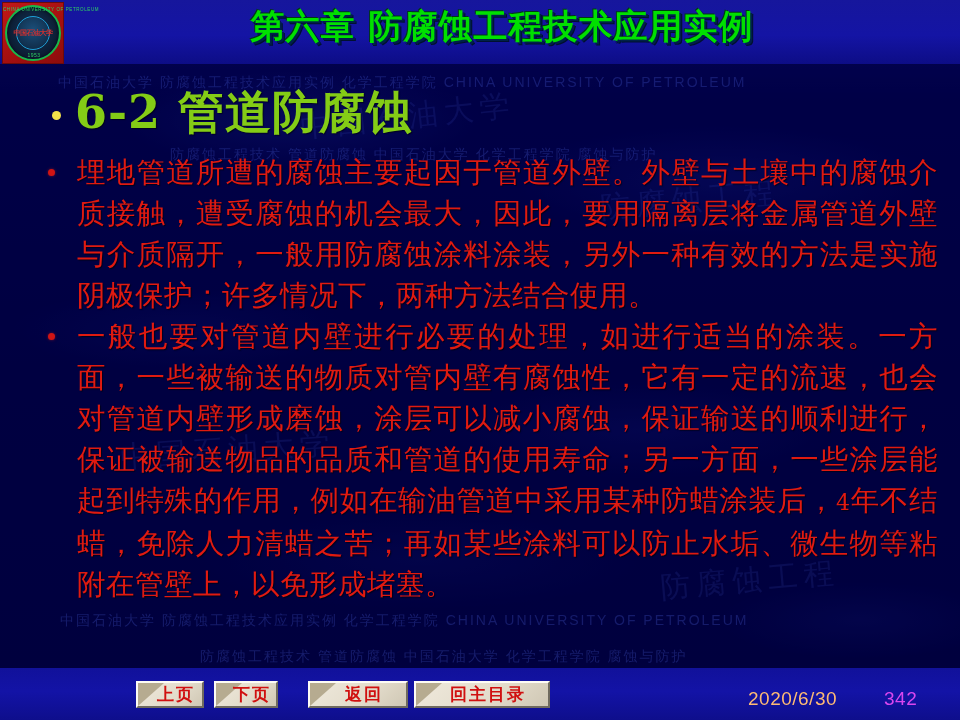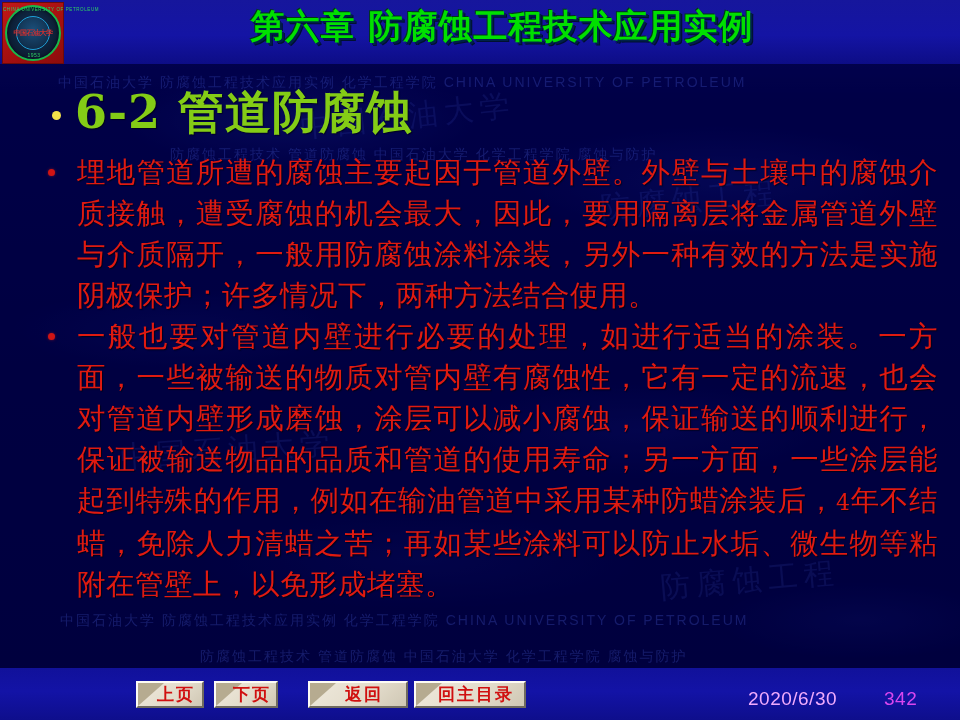--- a/index.html
+++ b/index.html
@@ -248,28 +248,28 @@
     font-family: "DejaVu Serif", "Liberation Serif", serif;
     font-weight: bold;
     font-size: 17px;
     color: #d01010;
     letter-spacing: 2px;
     white-space: nowrap;
   }
   #btn-prev { left: 136px; width: 68px; }
   #btn-next { left: 214px; width: 64px; }
   #btn-back { left: 308px; width: 100px; }
-  #btn-home { left: 414px; width: 112px; padding-left: 33px; }
+  #btn-home { left: 414px; width: 136px; padding-left: 33px; }
 
   .footer-date {
     position: absolute;
     left: 748px; top: 688px;
     font-family: "Liberation Sans", "DejaVu Sans", sans-serif;
     font-size: 19px;
-    color: #f0abfc;
+    color: #fdba74;
     letter-spacing: 0.5px;
   }
   .footer-page {
     position: absolute;
     left: 884px; top: 688px;
     font-family: "Liberation Sans", "DejaVu Sans", sans-serif;
     font-size: 19px;
     color: #d946ef;
     letter-spacing: 0.5px;
   }

